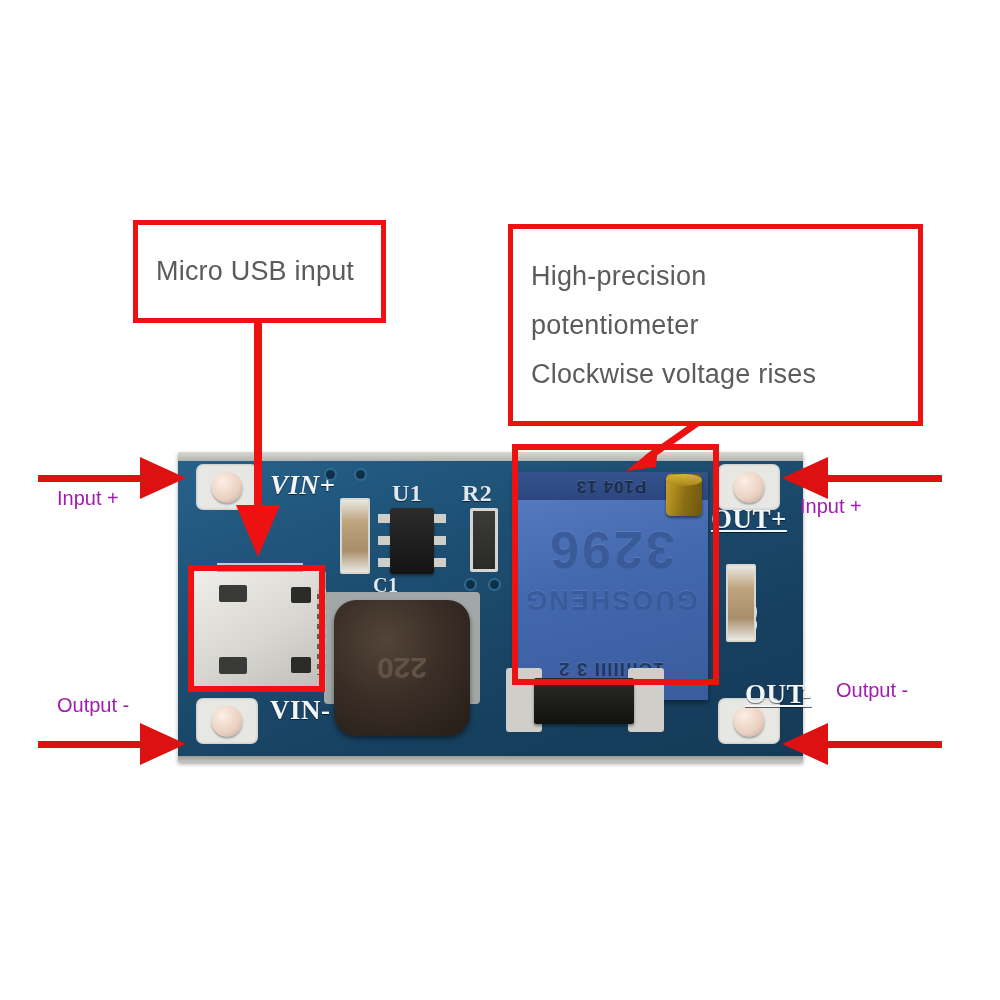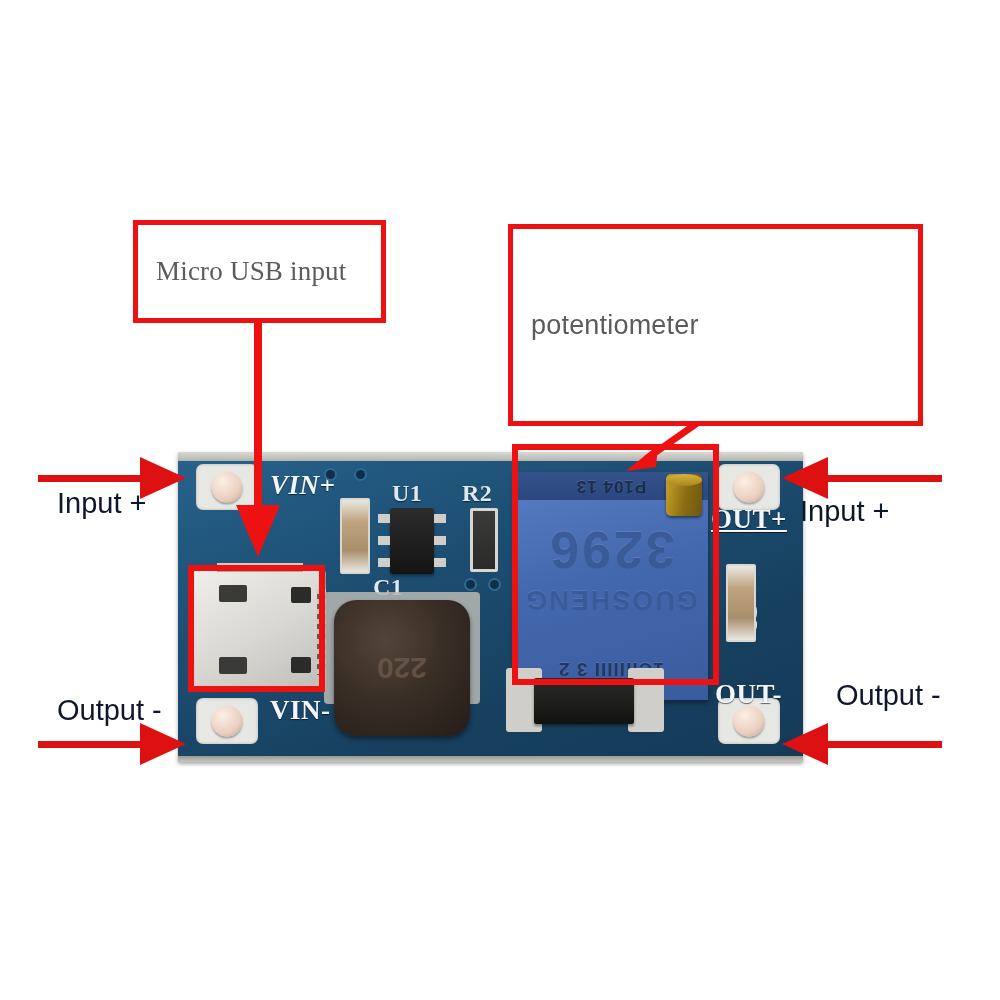--- a/index.html
+++ b/index.html
@@ -7,23 +7,23 @@
        font-family:"Liberation Sans","DejaVu Sans",sans-serif;}
 
   #stage{position:absolute;left:0;top:0;width:1000px;height:1000px;background:#fff;}
 
   
   .callout{position:absolute;background:#ffffff;border:5px solid #ee1111;
            box-sizing:border-box;display:flex;flex-direction:column;
            justify-content:center;z-index:40;}
   .callout .ln{color:#5b5b5b;font-size:27px;line-height:1.0;padding-left:18px;
                white-space:nowrap;letter-spacing:.2px;}
-  .callout .ln+.ln{margin-top:22px;text-align:right;}
-
-  #callout-usb{left:133px;top:220px;width:253px;height:103px;font-family:Liberation Serif, serif;}
+  .callout .ln+.ln{margin-top:22px;}
+
+  #callout-usb{left:133px;top:220px;width:253px;height:103px;}
   #callout-pot{left:508px;top:224px;width:415px;height:202px;}
 
   
   .arrow-stem{position:absolute;background:#ee1111;z-index:38;}
   .arrowhead{position:absolute;width:0;height:0;z-index:39;}
 
   
   #usb-stem{left:254px;top:322px;width:8px;height:206px;}
   #usb-head{left:236px;top:505px;
             border-left:22px solid transparent;border-right:22px solid transparent;
@@ -42,21 +42,21 @@
 
   #in-p-stem{left:38px;top:475px;width:112px;}
   #in-p-head{left:140px;top:457px;}
   #in-n-stem{left:38px;top:741px;width:112px;}
   #in-n-head{left:140px;top:723px;}
   #out-p-stem{left:824px;top:475px;width:118px;}
   #out-p-head{left:782px;top:457px;}
   #out-n-stem{left:824px;top:741px;width:118px;}
   #out-n-head{left:782px;top:723px;}
 
-  .side-label{position:absolute;color:#0f172a;font-size:29px;z-index:41;white-space:nowrap;}
+  .side-label{position:absolute;color:#a21caf;font-size:20px;z-index:41;white-space:nowrap;}
   #lbl-in-p{left:57px;top:487px;}
   #lbl-in-n{left:57px;top:694px;}
   #lbl-out-p{left:800px;top:495px;}
   #lbl-out-n{left:800px;top:679px;margin-left:36px;}
 
   
   #pcb{position:absolute;left:178px;top:452px;width:625px;height:310px;z-index:10;
        background:linear-gradient(160deg,#27628c 0%,#1d4f73 35%,#17405f 70%,#143a57 100%);
        box-shadow:0 2px 4px rgba(0,0,0,.35);}
   
@@ -77,24 +77,24 @@
   #pad-outp{left:540px;top:12px;width:62px;height:46px;}
   #pad-outn{left:540px;top:246px;width:62px;height:46px;}
 
   
   .silk{position:absolute;color:#f2f6fa;font-weight:bold;
         font-family:"Liberation Serif","DejaVu Serif",serif;
         text-shadow:0 1px 1px rgba(0,0,0,.6);letter-spacing:.5px;}
   #silk-vinp{left:92px;top:18px;font-size:27px;font-style:italic;}
   #silk-vinn{left:92px;top:243px;font-size:27px;}
   #silk-outp{left:533px;top:52px;font-size:27px;text-decoration:underline;}
-  #silk-outn{left:537px;top:227px;font-size:27px;}
+  #silk-outn{left:567px;top:227px;font-size:27px;text-decoration:underline;}
   #silk-u1{left:214px;top:28px;font-size:24px;color:#dfe8ef;}
   #silk-r2{left:284px;top:28px;font-size:24px;color:#dfe8ef;}
-  #silk-c1{left:195px;top:122px;font-size:24px;color:#dfe8ef;}
+  #silk-c1{left:195px;top:122px;font-size:20px;color:#dfe8ef;}
   #silk-c3{left:585px;top:150px;font-size:24px;color:#dfe8ef;
            transform:rotate(90deg);transform-origin:left top;}
   #silk-d3{left:400px;top:250px;font-size:24px;color:#dfe8ef;}
 
   
   #usb-conn{position:absolute;left:14px;top:118px;width:132px;height:120px;
             background:linear-gradient(150deg,#efeeea,#d7d6d0 55%,#bdbcb6);
             border:1px solid #9a9994;border-radius:3px;}
   .usb-tab{position:absolute;background:#3a3a38;border-radius:2px;}
   #usb-tab-a{left:26px;top:14px;width:28px;height:17px;}
@@ -174,21 +174,23 @@
 
 <div id="stage">
 
   <div class="callout" id="callout-usb">
     <div class="ln">Micro USB input</div>
   </div>
   <div class="arrow-stem" id="usb-stem"></div>
   <div class="arrowhead" id="usb-head"></div>
 
   <div class="callout" id="callout-pot">
+    <div class="ln">High-precision</div>
     <div class="ln">potentiometer</div>
+    <div class="ln">Clockwise voltage rises</div>
   </div>
   <svg id="pot-diag" viewBox="0 0 90 60">
     <line x1="86" y1="4" x2="26" y2="46" stroke="#ee1111" stroke-width="7"></line>
     <polygon points="6,58 38,32 36,54" fill="#ee1111"></polygon>
   </svg>
 
   <div class="side-stem" id="in-p-stem"></div>
   <div class="side-head head-right" id="in-p-head"></div>
   <div class="side-label" id="lbl-in-p">Input +</div>
 

